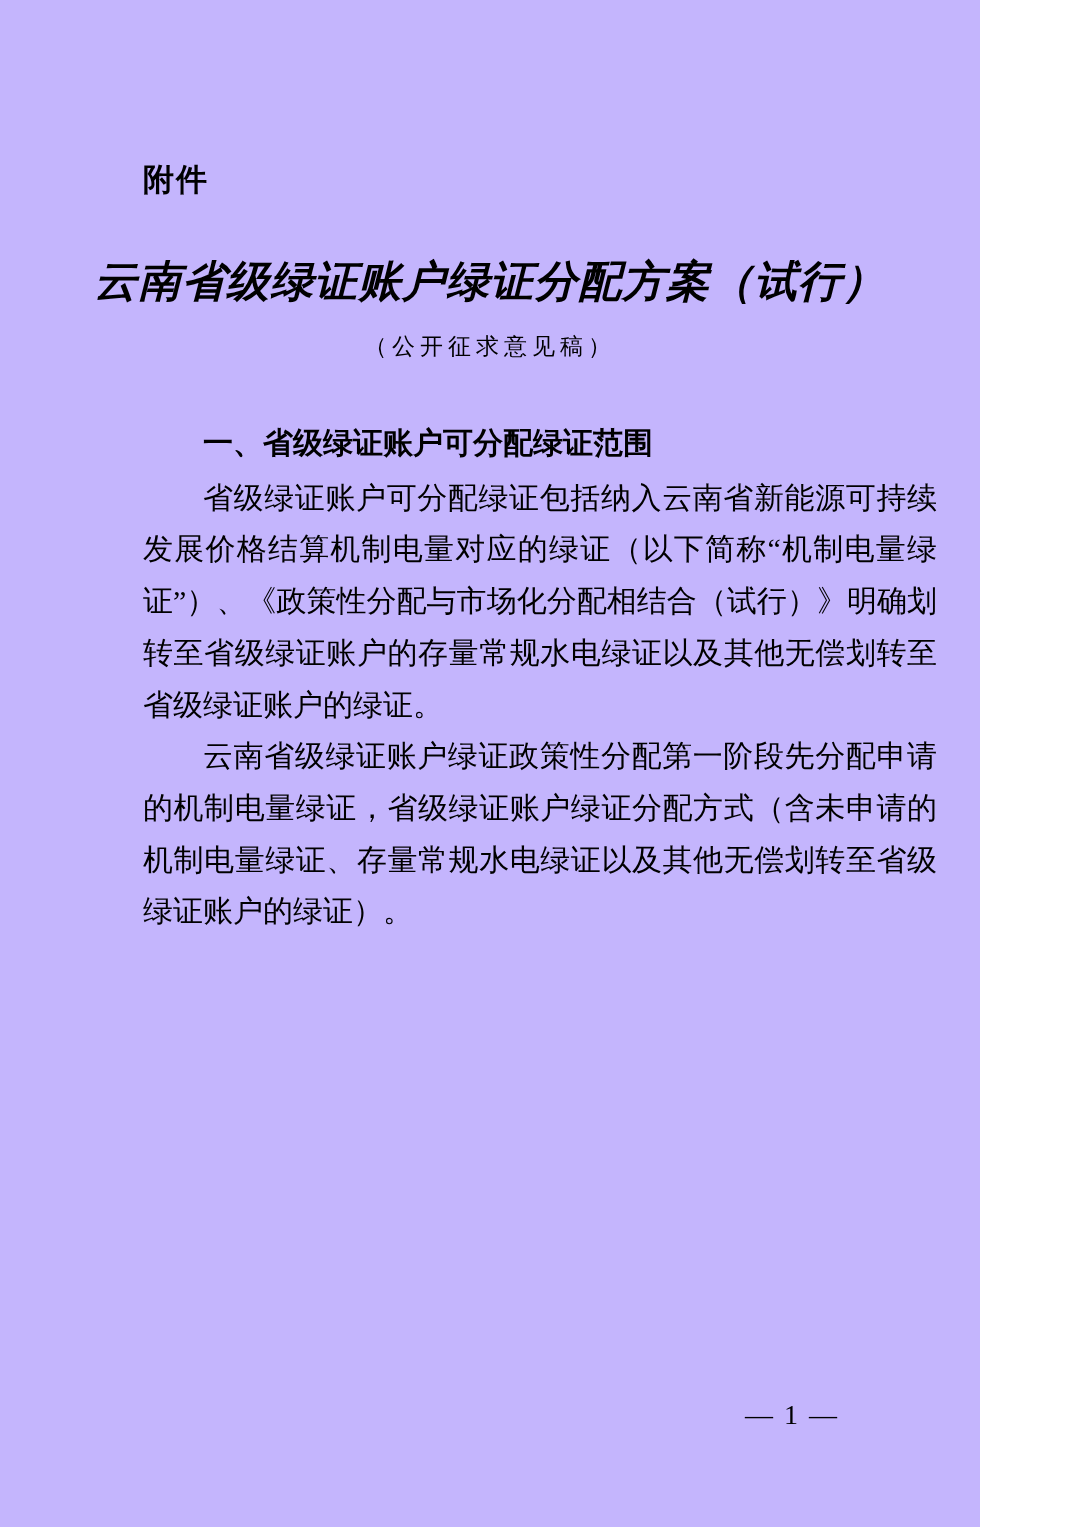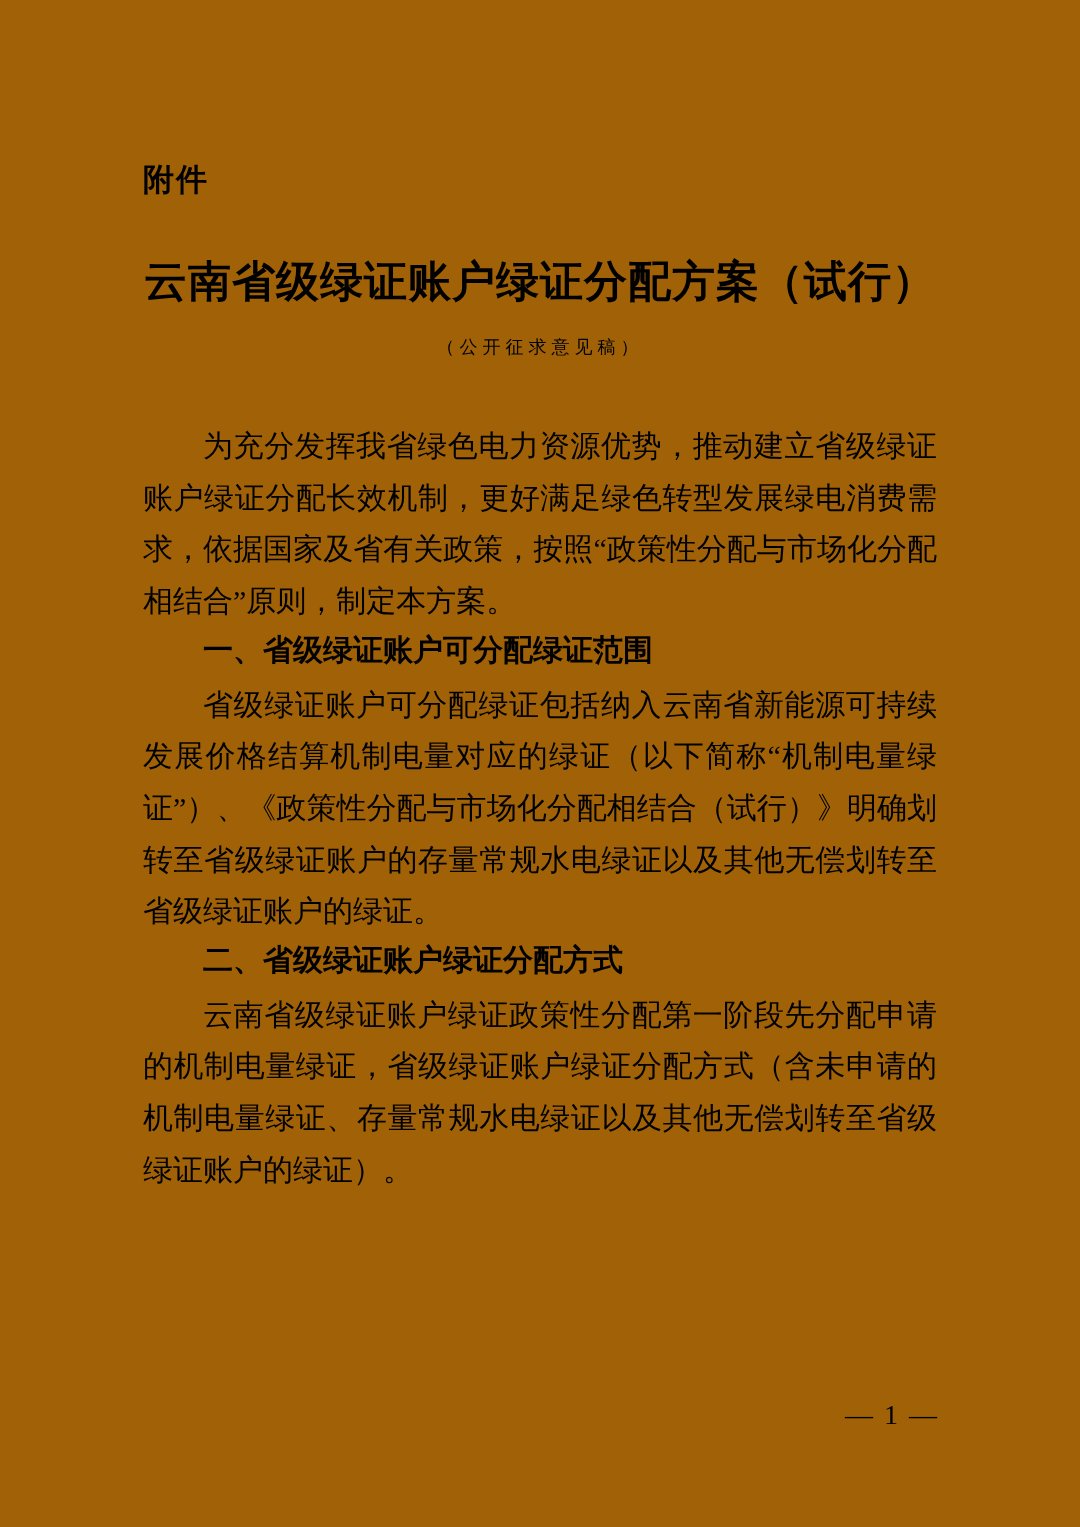--- a/index.html
+++ b/index.html
@@ -2,23 +2,23 @@
 <html><head>
 <meta charset="utf-8">
 <style>
   html, body {
     margin: 0;
     padding: 0;
     background: #ffffff;
   }
   .page {
     position: relative;
-    width: 1080px;
+    width: 980px;
     height: 1527px;
-    background: #a16207;
+    background: #c4b5fd;
     color: #000000;
     overflow: hidden;
     font-family: "Liberation Serif", serif;
   }
   .attachment-label {
     position: absolute;
     left: 143px;
     top: 161px;
     font-family: "Liberation Sans", sans-serif;
     font-weight: 700;
@@ -31,29 +31,30 @@
     left: 0;
     right: 0;
     top: 254px;
     text-align: center;
     font-family: "Liberation Serif", serif;
     font-weight: 700;
     font-size: 43px;
     line-height: 56px;
     letter-spacing: 1px;
     white-space: nowrap;
+    font-style: italic;
   }
   .doc-subtitle {
     position: absolute;
     left: 0;
     right: 0;
     top: 330px;
     text-align: center;
     font-family: "Liberation Serif", serif;
-    font-size: 18px;
+    font-size: 23px;
     line-height: 34px;
     letter-spacing: 5px;
     white-space: nowrap;
   }
   .doc-body {
     position: absolute;
     left: 143px;
     width: 794px;
     top: 420px;
     font-size: 30px;
@@ -88,26 +89,24 @@
 <div class="page">
 
   <div class="attachment-label">附件</div>
 
   <div class="doc-title">云南省级绿证账户绿证分配方案（试行）</div>
 
   <div class="doc-subtitle">（公开征求意见稿）</div>
 
   <div class="doc-body">
 
-    <p class="para">为充分发挥我省绿色电力资源优势，推动建立省级绿证账户绿证分配长效机制，更好满足绿色转型发展绿电消费需求，依据国家及省有关政策，按照“政策性分配与市场化分配相结合”原则，制定本方案。</p>
 
     <h2 class="section-heading">一、省级绿证账户可分配绿证范围</h2>
     <p class="para">省级绿证账户可分配绿证包括纳入云南省新能源可持续发展价格结算机制电量对应的绿证（以下简称“机制电量绿证”）、《政策性分配与市场化分配相结合（试行）》明确划转至省级绿证账户的存量常规水电绿证以及其他无偿划转至省级绿证账户的绿证。</p>
 
-    <h2 class="section-heading">二、省级绿证账户绿证分配方式</h2>
 
     <p class="para">云南省级绿证账户绿证政策性分配第一阶段先分配申请的机制电量绿证，省级绿证账户绿证分配方式（含未申请的机制电量绿证、存量常规水电绿证以及其他无偿划转至省级绿证账户的绿证）。</p>
 
   </div>
 
   <div class="page-number">— 1 —</div>
 
 </div>
 
 </body></html>

